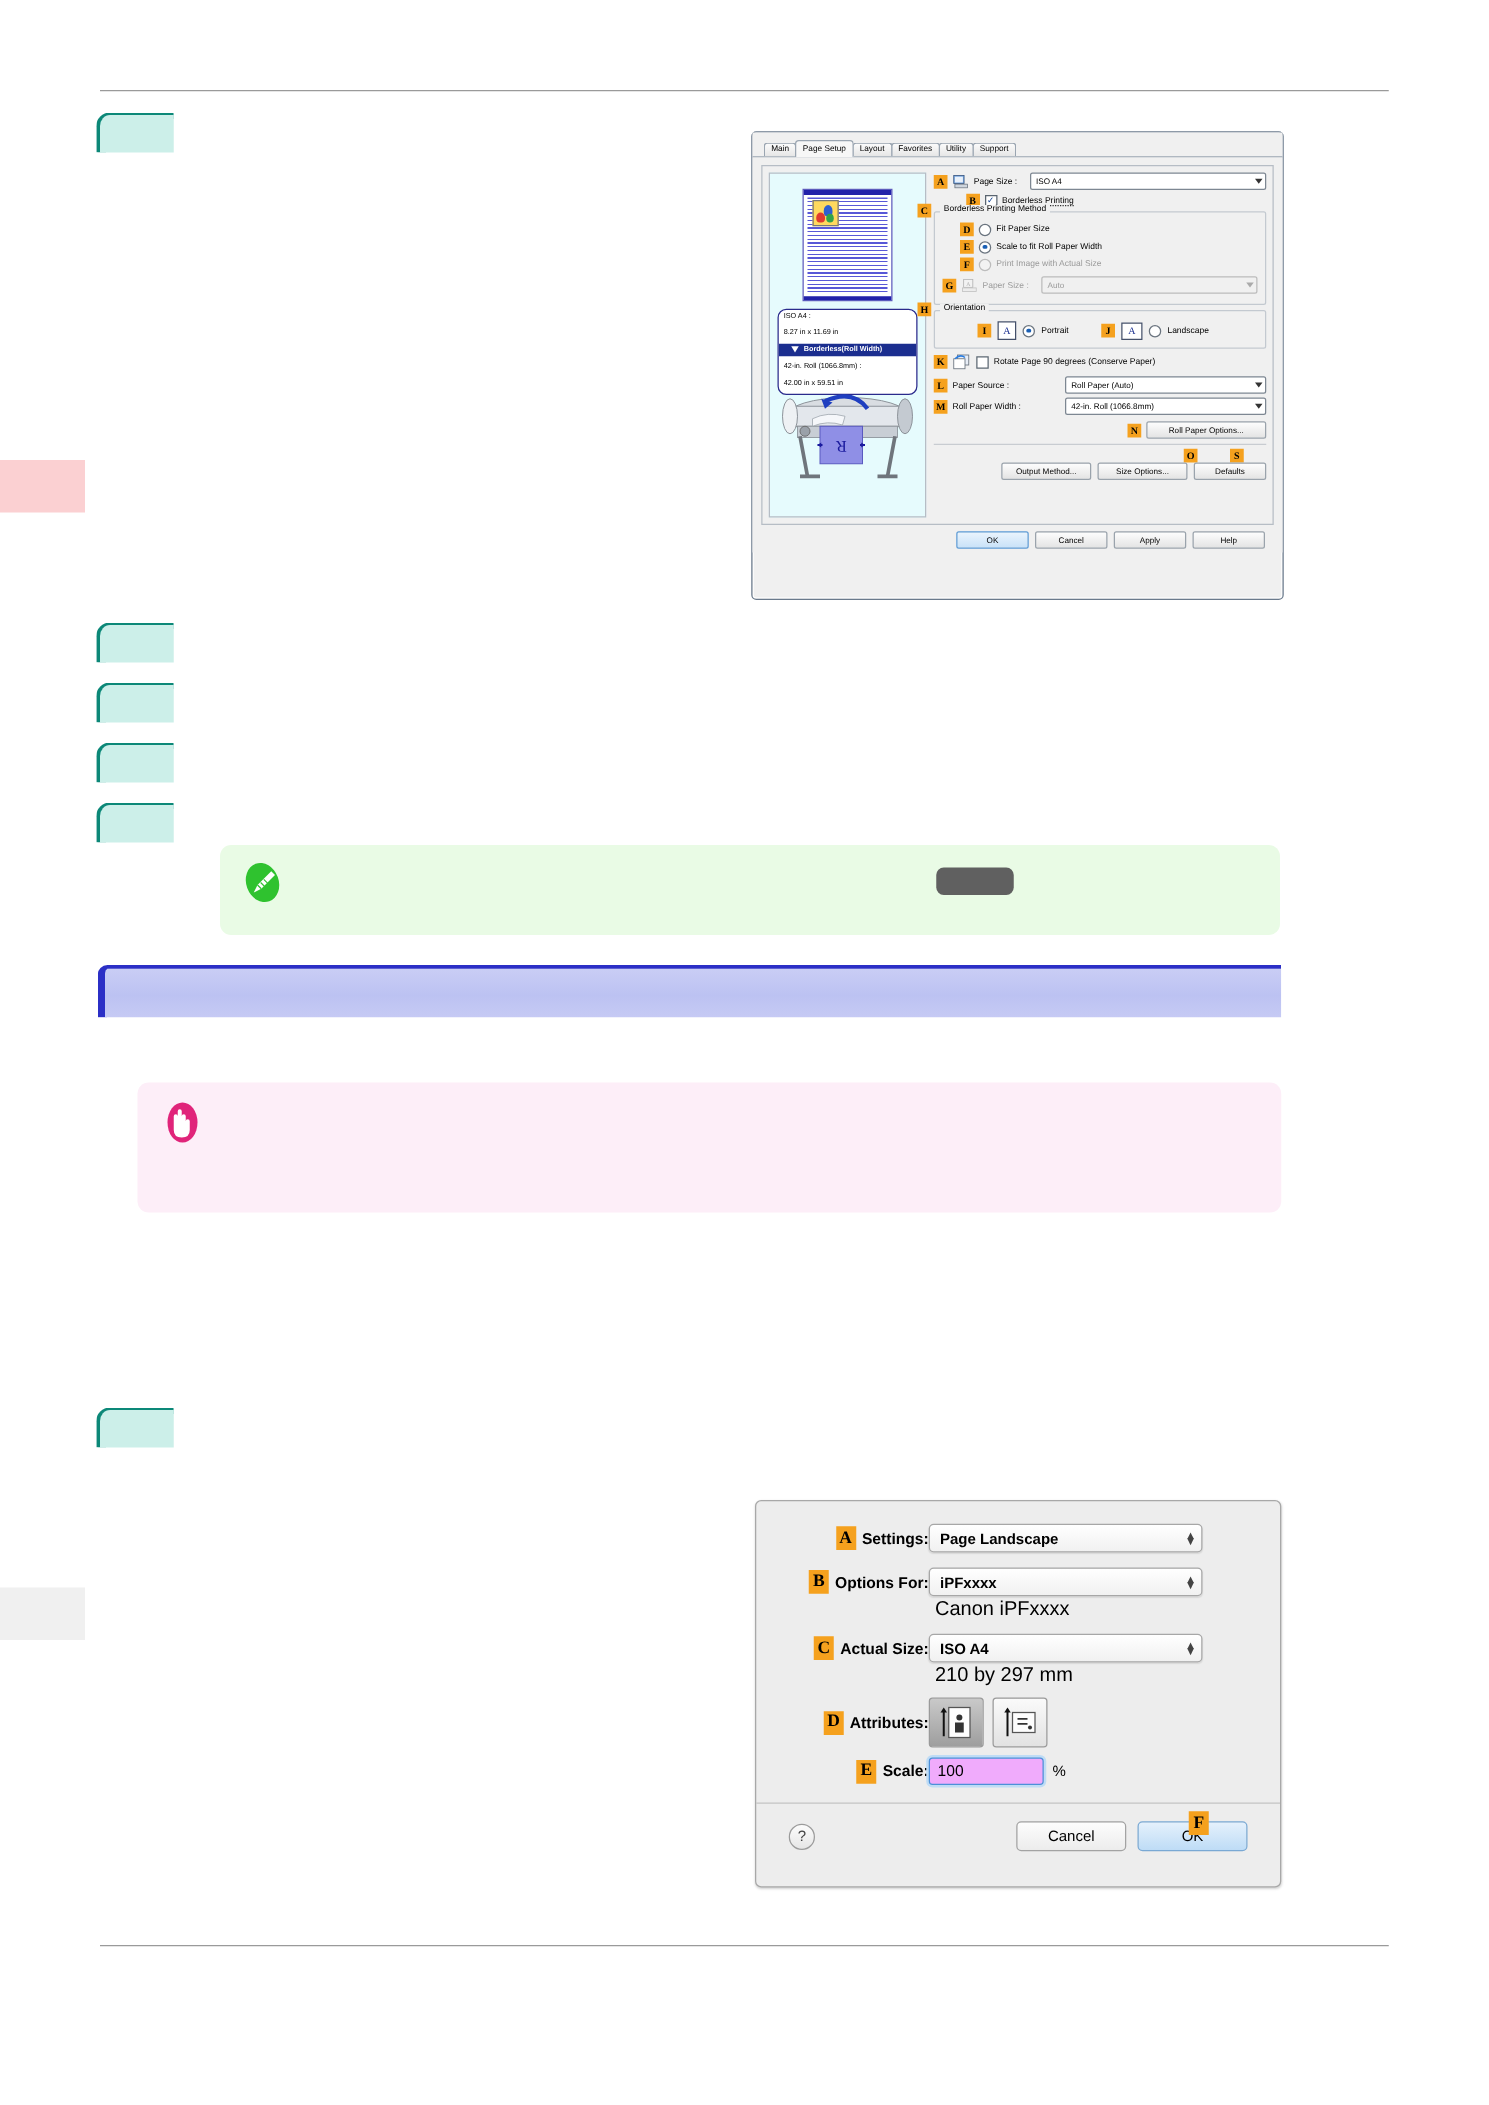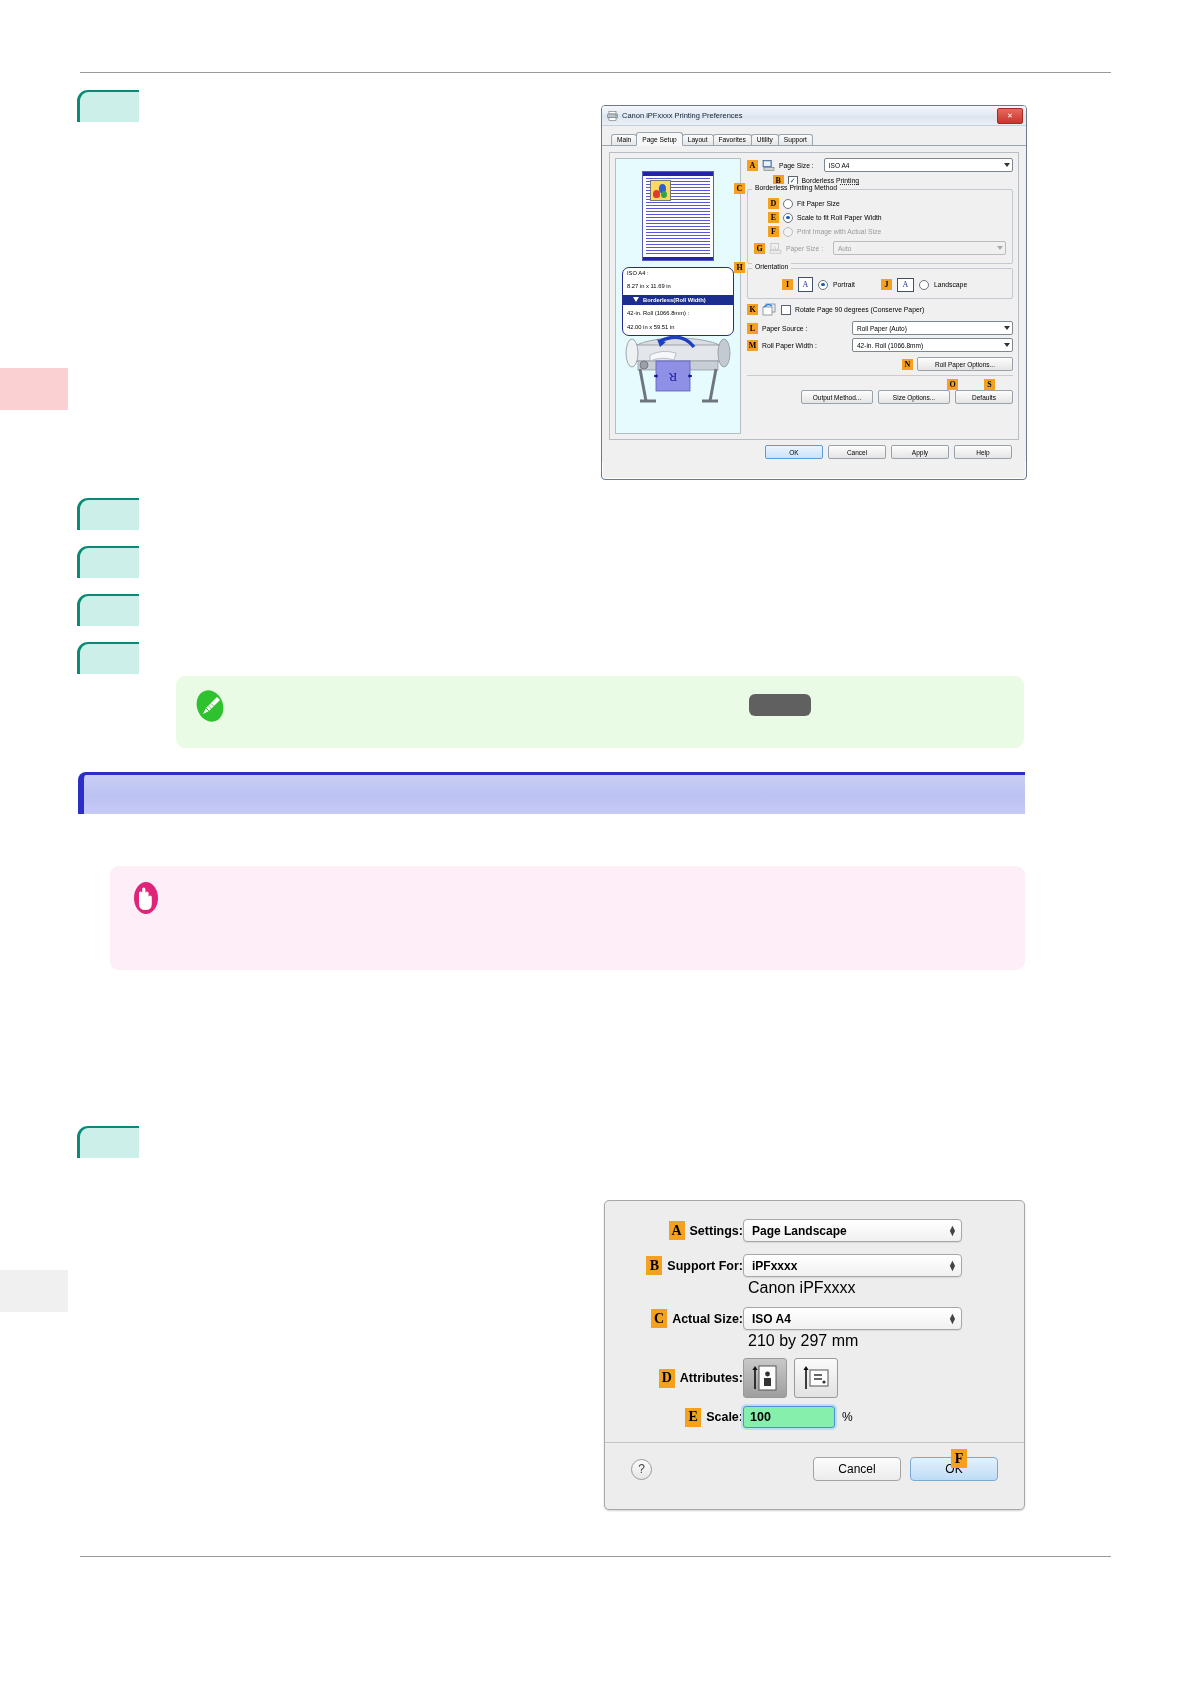--- a/index.html
+++ b/index.html
@@ -297,25 +297,25 @@
   .mac-orient-btn{
     width:42px;height:38px;border:1px solid #9a9a9a;border-radius:3px;
     background:linear-gradient(180deg,#fafafa,#e2e2e2);
     display:inline-flex;align-items:center;justify-content:center;
     margin-right:7px;position:relative;
   }
   .mac-orient-btn.sel{
     background:linear-gradient(180deg,#c9c9c9,#9e9e9e);
   }
   .mac-scale-input{
-    width:78px;height:20px;background:#86efac;
+    width:78px;height:20px;background:#f0abfc;
     border:1px solid #4d90d8;border-radius:3px;
     box-shadow:0 0 0 2px #bfdcf5;
     display:flex;align-items:center;padding:0 6px;
-    font-size:12.5px;font-weight:bold;
+    font-size:12.5px;font-weight:normal;
   }
   .mac-sep{
     border-top:1px solid #c4c4c4;margin:14px -26px 0 -26px;
   }
   .mac-footer{
     display:flex;align-items:center;padding-top:14px;
   }
   .mac-help{
     width:19px;height:19px;border-radius:50%;
     border:1px solid #9b9b9b;
@@ -348,30 +348,20 @@
 
 <div class="step-chip" style="top:90px;"></div>
 <div class="step-chip" style="top:498px;"></div>
 <div class="step-chip" style="top:546px;"></div>
 <div class="step-chip" style="top:594px;"></div>
 <div class="step-chip" style="top:642px;"></div>
 <div class="step-chip" style="top:1126px;"></div>
 
 <div class="win-dialog">
 
-  <div class="win-titlebar">
-    <svg class="win-title-icon" viewBox="0 0 22 20">
-      <rect x="4" y="1" width="14" height="5" fill="#fff" stroke="#555" stroke-width="1"></rect>
-      <rect x="1" y="6" width="20" height="8" rx="1.5" fill="#b9c4cf" stroke="#55606b" stroke-width="1"></rect>
-      <rect x="4" y="13" width="14" height="6" fill="#fff" stroke="#555" stroke-width="1"></rect>
-      <circle cx="18" cy="9" r="1.1" fill="#2f7d32"></circle>
-    </svg>
-    <span class="win-title-text">Canon iPFxxxx Printing Preferences</span>
-    <div class="win-close">✕</div>
-  </div>
 
   <div class="win-tabstrip">
     <div class="win-tab">Main</div>
     <div class="win-tab active">Page Setup</div>
     <div class="win-tab">Layout</div>
     <div class="win-tab">Favorites</div>
     <div class="win-tab">Utility</div>
     <div class="win-tab">Support</div>
   </div>
 
@@ -593,21 +583,21 @@
       <span class="mac-stepper">
           <span>▲</span>
           <span>▼</span>
         </span>
     </div>
   </div>
 
   <div class="mac-row" style="margin-bottom:2px;">
     <div class="mac-label-wrap">
       <span class="mac-badge">B</span>
-      <span class="mac-label">Support For:</span>
+      <span class="mac-label">Options For:</span>
     </div>
     <div class="mac-select">
       <span>iPFxxxx</span>
       <span class="mac-stepper">
           <span>▲</span>
           <span>▼</span>
         </span>
     </div>
   </div>
   <div class="mac-sub" style="margin-top:2px;margin-bottom:10px;">Canon iPFxxxx</div>

